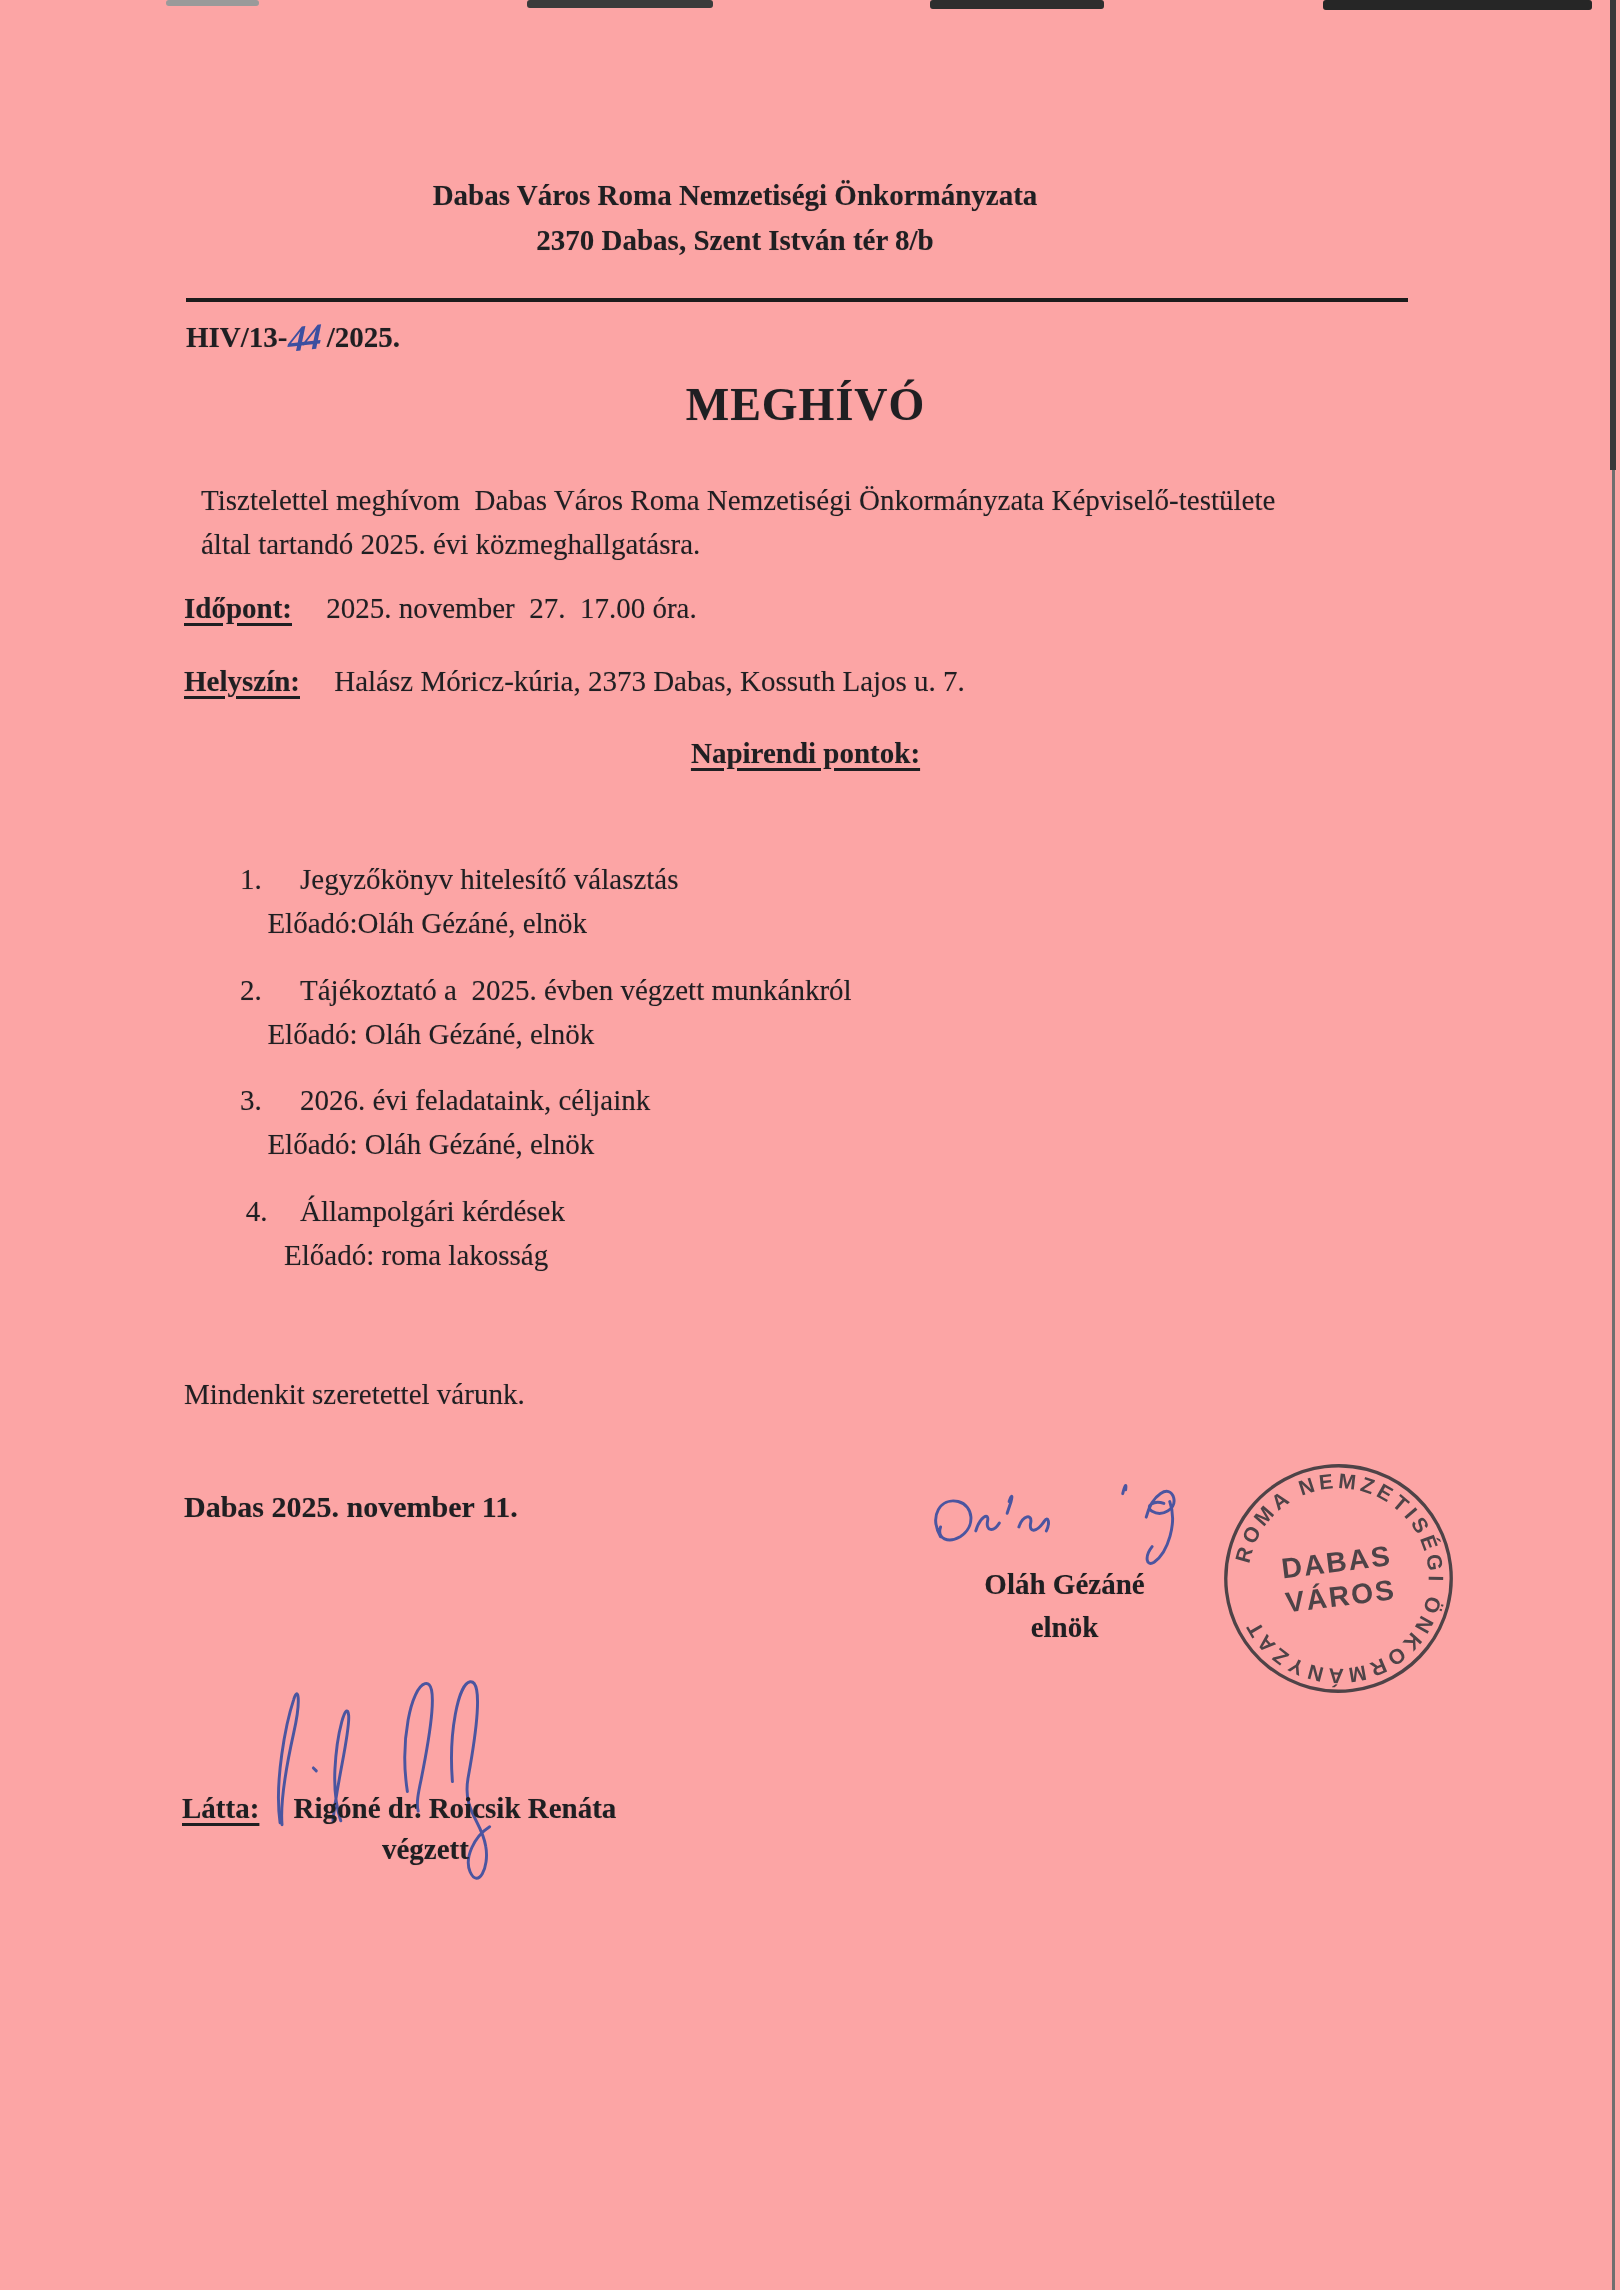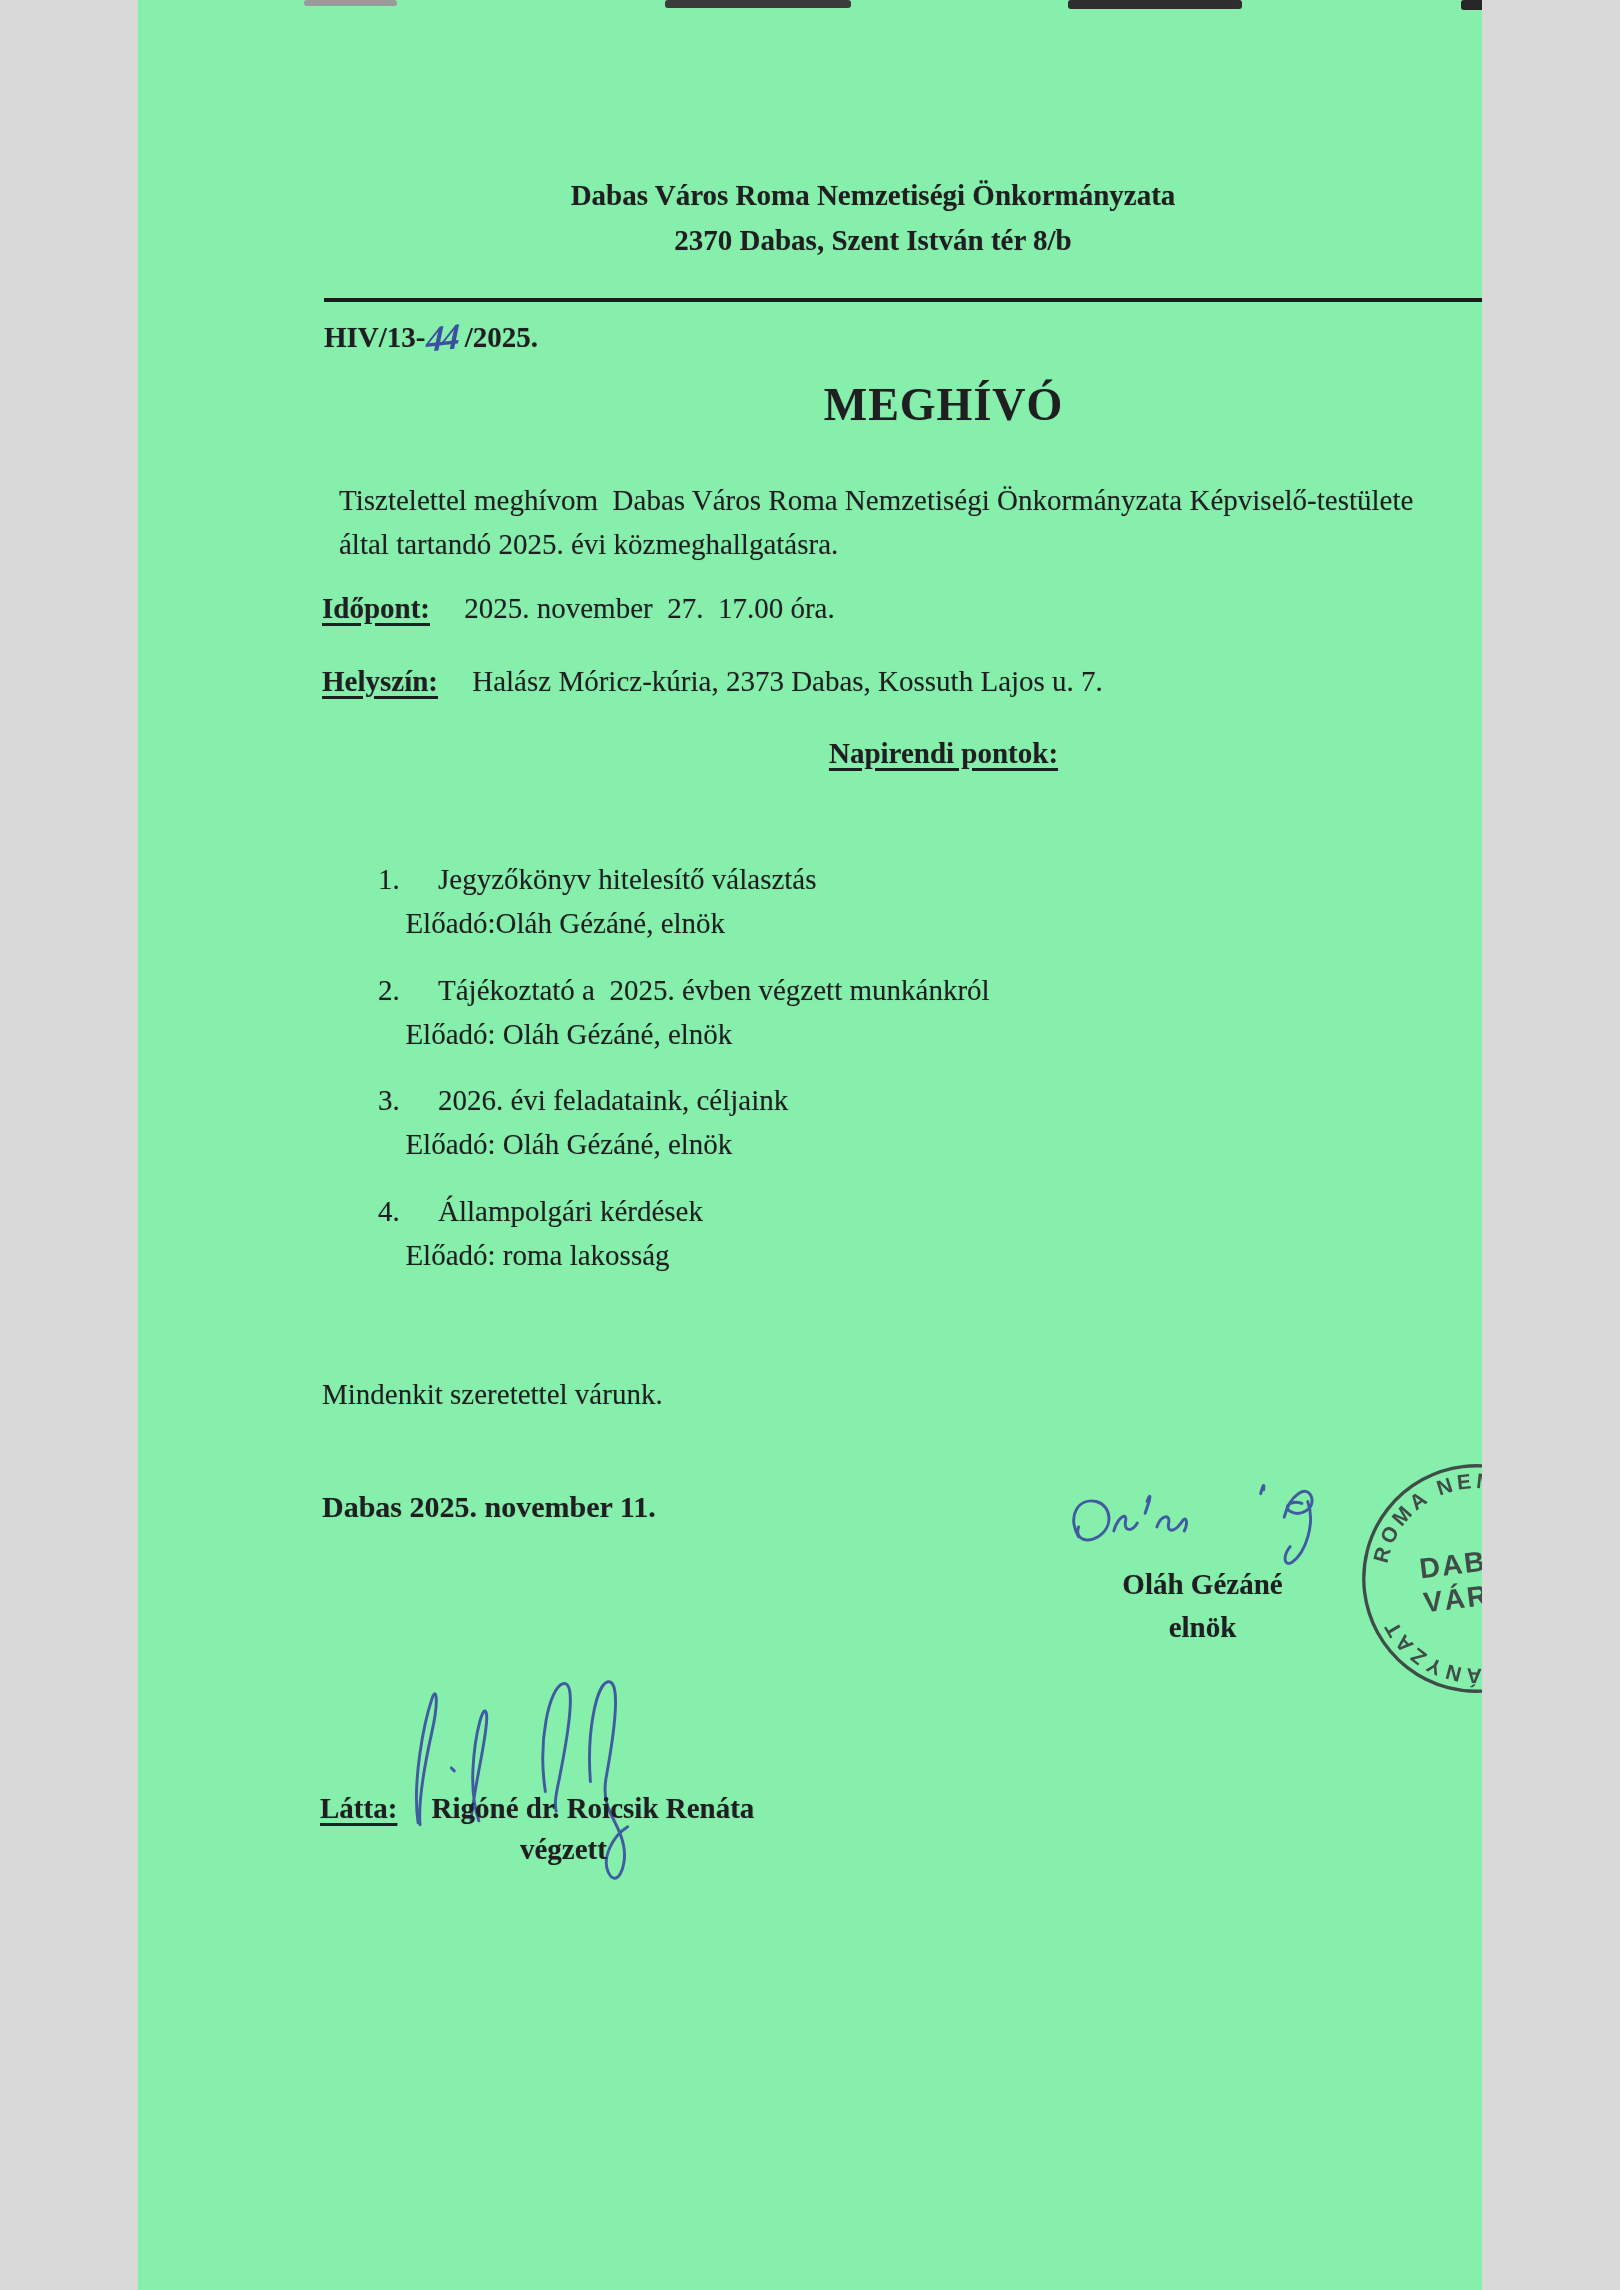--- a/index.html
+++ b/index.html
@@ -1,21 +1,21 @@
 <!DOCTYPE html>
 <html lang="hu"><head>
 <meta charset="utf-8">
 <title>Scanned document</title>
 <style>
   html,body { margin:0; padding:0; background:#d9d9d9; }
   .page {
     position:relative;
-    width:1344px; height:2291px;
+    width:1620px; height:2291px;
     margin:0 auto;
-    background:#86efac;
+    background:#fca5a5;
     font-family:"Liberation Serif", serif;
     color:#1f1f22;
     overflow:hidden;
     text-shadow:0 0 1px rgba(20,20,20,.28);
   }
   .abs { position:absolute; }
   .b { font-weight:bold; }
   .u { text-decoration:underline; text-decoration-thickness:2.5px; text-underline-offset:4.9px; }
   .pre { white-space:pre;margin-left:27px; }
   .center { text-align:center; }
@@ -84,21 +84,21 @@
     <div class="agenda-presenter">Előadó:Oláh Gézáné, elnök</div>
   </div>
   <div class="abs agenda-item" style="top:968px;">
     <div><span class="agenda-num">2.</span><span class="pre">Tájékoztató a  2025. évben végzett munkánkról</span></div>
     <div class="agenda-presenter">Előadó: Oláh Gézáné, elnök</div>
   </div>
   <div class="abs agenda-item" style="top:1078px;">
     <div><span class="agenda-num">3.</span><span class="pre">2026. évi feladataink, céljaink</span></div>
     <div class="agenda-presenter">Előadó: Oláh Gézáné, elnök</div>
   </div>
-  <div class="abs agenda-item" style="top:1189px;">
+  <div class="abs agenda-item" style="top:1189px;text-align:center;">
     <div><span class="agenda-num">4.</span><span class="pre">Állampolgári kérdések</span></div>
     <div class="agenda-presenter">Előadó: roma lakosság</div>
   </div>
 
   <div class="abs fs30" style="left:184px; top:1378px;">Mindenkit szeretettel várunk.</div>
 
   <div class="abs b" style="left:184px; top:1490px; font-size:30px;">Dabas 2025. november 11.</div>
 
   <div class="abs" style="left:919px; top:1472px;">
     <svg width="333" height="108" viewBox="0 0 340 110" fill="none" stroke="#3c4fa0" stroke-width="3" stroke-linecap="round" stroke-linejoin="round" opacity="0.92">

